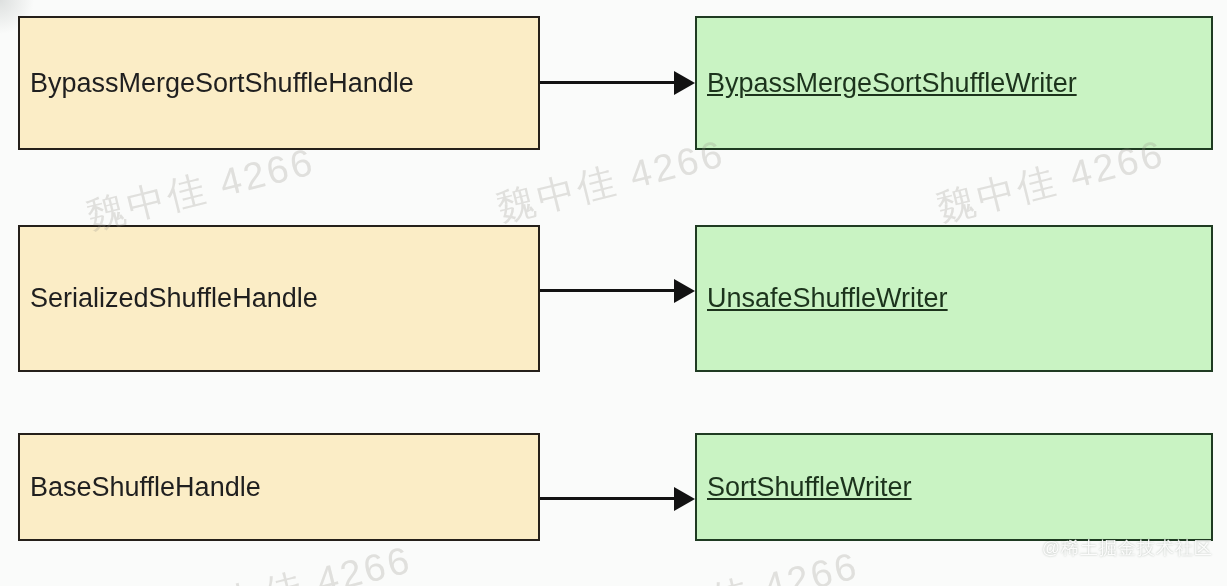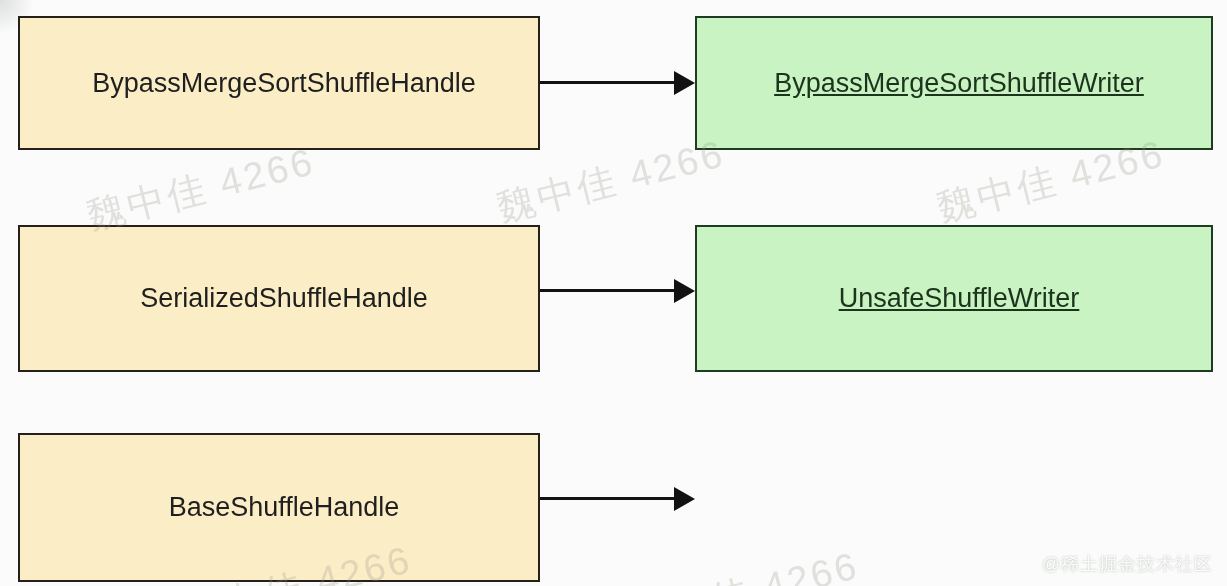--- a/index.html
+++ b/index.html
@@ -8,47 +8,47 @@
     --arrow:#121212; --background:#FAFBFA;
     --watermark:rgba(150,145,138,0.26); --badge-text:rgba(255,255,255,0.92);
   }
   html,body{margin:0;padding:0;}
   body{font-family:"Liberation Sans","DejaVu Sans",sans-serif;}
   .canvas{
     position:relative;width:1227px;height:586px;overflow:hidden;
     background:radial-gradient(circle at 0 0, rgba(90,100,100,0.18), rgba(90,100,100,0) 34px), var(--background);
   }
   .box{
-    position:absolute;display:flex;align-items:center;justify-content:center;
+    position:absolute;display:flex;align-items:center;
     border:2px solid;font-size:27px;line-height:1.2;box-sizing:border-box;
     text-align:center;white-space:nowrap;padding-left:10px;
   }
   .handle{left:18px;width:522px;background:var(--handle-fill);border-color:var(--handle-border);color:var(--handle-text);}
   .writer{left:695px;width:518px;background:var(--writer-fill);border-color:var(--writer-border);color:var(--writer-text);text-decoration:underline;}
   .r1{top:16px;height:134px}
   .r2{top:225px;height:147px}
-  .r3{top:433px;height:149px}
+  .r3{top:433px;height:108px}
   .arrow{position:absolute;left:540px;width:155px;height:24px;}
   .arrow.a1{top:71px}
   .arrow.a2{top:279px}
   .arrow.a3{top:487px}
   .arrow .line{position:absolute;left:0;top:10px;height:3px;width:137px;background:var(--arrow);}
   .arrow .head{position:absolute;right:0;top:0;width:0;height:0;
     border-top:12px solid transparent;border-bottom:12px solid transparent;border-left:21px solid var(--arrow);}
   .wm{
     position:absolute;font-size:38px;letter-spacing:3px;color:var(--watermark);
     transform:rotate(-14deg);transform-origin:left center;white-space:nowrap;user-select:none;
   }
   .wm1{left:88px;top:192px}
   .wm2{left:498px;top:184px}
   .wm3{left:938px;top:184px}
   .wm4{left:185px;top:590px}
   .wm5{left:632px;top:596px}
   .badge{
-    position:absolute;right:14px;top:552px;font-size:18px;letter-spacing:1px;
+    position:absolute;right:14px;top:536px;font-size:18px;letter-spacing:1px;
     color:var(--badge-text);text-shadow:0 0 2px rgba(40,60,40,0.35);white-space:nowrap;
   }
 </style>
 </head>
 <body>
 
 <div class="canvas">
 
   <div class="box handle r1">
     <span>BypassMergeSortShuffleHandle</span>
@@ -72,20 +72,23 @@
     <span>UnsafeShuffleWriter</span>
   </div>
 
   <div class="box handle r3">
     <span>BaseShuffleHandle</span>
   </div>
   <div class="arrow a3">
     <div class="line"></div>
     <div class="head"></div>
   </div>
+  <div class="box writer r3">
+    <span>SortShuffleWriter</span>
+  </div>
 
   <span class="wm wm1">魏中佳 4266</span>
   <span class="wm wm2">魏中佳 4266</span>
   <span class="wm wm3">魏中佳 4266</span>
   <span class="wm wm4">魏中佳 4266</span>
   <span class="wm wm5">魏中佳 4266</span>
 
   <span class="badge">@稀土掘金技术社区</span>
 
 </div>

